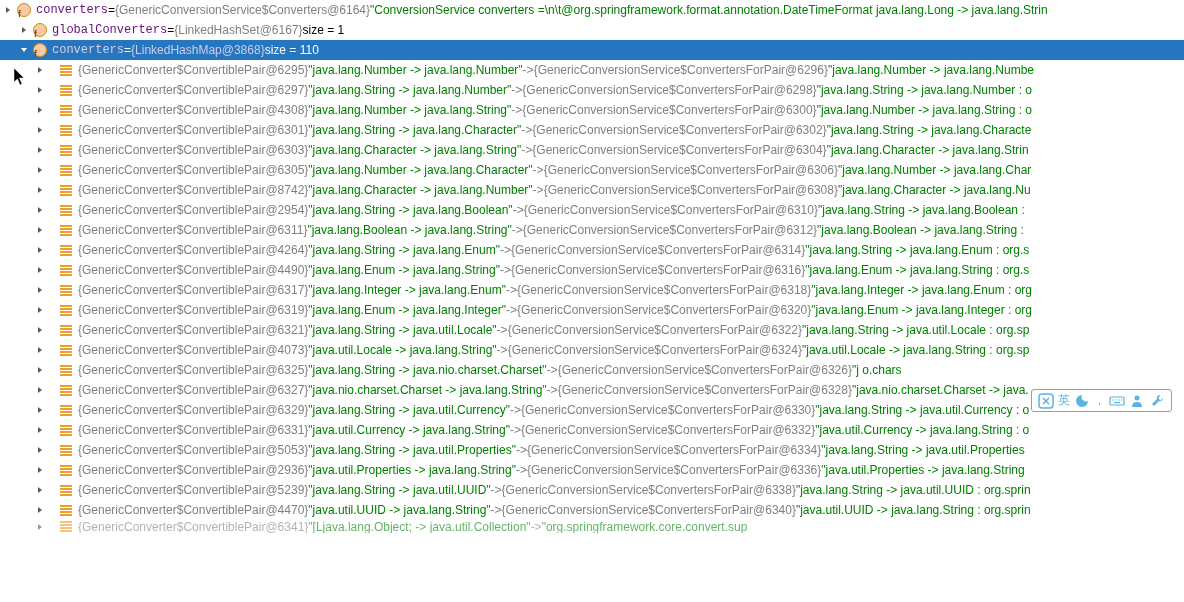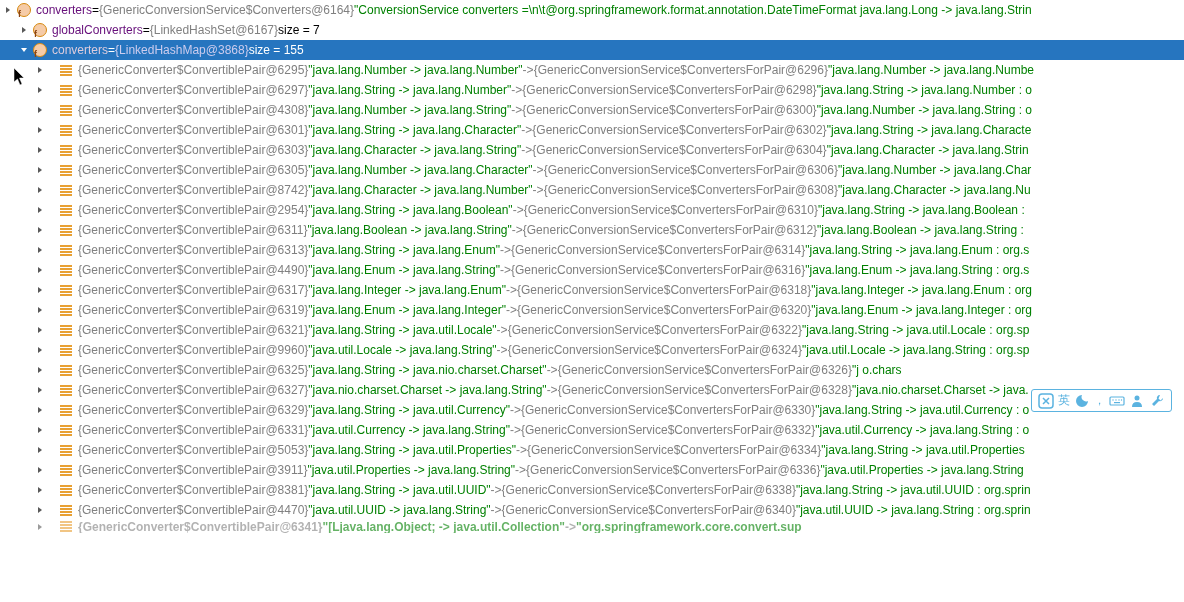--- a/index.html
+++ b/index.html
@@ -9,21 +9,21 @@
     .row.selected { background: #2675bf; color: #fff; }
     .row.selected .gray { color: #cce; }
     .row.selected .purple { color: #dcd; }
     .indent { display: inline-block; flex-shrink: 0; }
     .arrow { width: 16px; height: 16px; display: inline-flex; align-items: center; justify-content: center; cursor: pointer; flex-shrink: 0; }
     .arrow svg { width: 10px; height: 10px; }
     .icon { width: 16px; height: 16px; display: inline-flex; align-items: center; justify-content: center; margin-right: 4px; flex-shrink: 0; }
     .icon-field { border-radius: 50%; background: #f5cba7; border: 1px solid #d68910; color: #8b4513; font-size: 9px; font-weight: bold; width: 14px; height: 14px; }
     .icon-bars { display: flex; flex-direction: column; gap: 1px; width: 12px; }
     .icon-bars span { height: 2px; background: #e8a033; display: block; }
-    .purple { color: #660e7a; }
+    .purple { color: #660e7a; font-family: Liberation Mono, monospace; }
     .gray { color: #808080; }
     .green { color: #008000; }
     .cursor-arrow { position: absolute; left: 14px; top: 68px; pointer-events: none; }
     .overlay { position: absolute; right: 12px; top: 389px; background: #fff; border: 1px solid #5bb3e0; border-radius: 3px; padding: 2px 6px; display: flex; align-items: center; gap: 4px; font-size: 12px; }
     .ov-icon { width: 16px; height: 16px; display: inline-flex; align-items: center; justify-content: center; }
   </style>
 </head>
 <body>
 
 <div class="tree" id="tree">
@@ -48,36 +48,36 @@
         <svg viewBox="0 0 10 10">
           <path d="M3 2 L7 5 L3 8 Z" fill="#595959"></path>
         </svg>
       </span>
       <span class="icon">
         <span class="icon-field">f</span>
       </span>
       <span class="purple">globalConverters</span>
       <span> = </span>
       <span class="gray">{LinkedHashSet@6167}</span>
-      <span>  size = 7</span>
+      <span>  size = 1</span>
     </div>
     <div class="row selected">
       <span class="indent" style="width:16px"></span>
       <span class="arrow">
         <svg viewBox="0 0 10 10">
           <path d="M2 3 L8 3 L5 7 Z" fill="#fff"></path>
         </svg>
       </span>
       <span class="icon">
         <span class="icon-field">f</span>
       </span>
       <span class="purple">converters</span>
       <span> = </span>
       <span class="gray">{LinkedHashMap@3868}</span>
-      <span>  size = 155</span>
+      <span>  size = 110</span>
     </div>
     <div class="row">
       <span class="indent" style="width:32px"></span>
       <span class="arrow">
         <svg viewBox="0 0 10 10">
           <path d="M3 2 L7 5 L3 8 Z" fill="#595959"></path>
         </svg>
       </span>
       <span class="indent" style="width:10px"></span>
       <span class="icon">
@@ -279,21 +279,21 @@
       </span>
       <span class="indent" style="width:10px"></span>
       <span class="icon">
         <span class="icon-bars">
           <span></span>
           <span></span>
           <span></span>
           <span></span>
         </span>
       </span>
-      <span class="gray">{GenericConverter$ConvertiblePair@6313} </span>
+      <span class="gray">{GenericConverter$ConvertiblePair@4264} </span>
       <span class="green">"java.lang.String -&gt; java.lang.Enum"</span>
       <span class="gray"> -&gt; </span>
       <span class="gray">{GenericConversionService$ConvertersForPair@6314} </span>
       <span class="green">"java.lang.String -&gt; java.lang.Enum : org.s</span>
     </div>
     <div class="row">
       <span class="indent" style="width:32px"></span>
       <span class="arrow">
         <svg viewBox="0 0 10 10">
           <path d="M3 2 L7 5 L3 8 Z" fill="#595959"></path>
@@ -389,21 +389,21 @@
       </span>
       <span class="indent" style="width:10px"></span>
       <span class="icon">
         <span class="icon-bars">
           <span></span>
           <span></span>
           <span></span>
           <span></span>
         </span>
       </span>
-      <span class="gray">{GenericConverter$ConvertiblePair@9960} </span>
+      <span class="gray">{GenericConverter$ConvertiblePair@4073} </span>
       <span class="green">"java.util.Locale -&gt; java.lang.String"</span>
       <span class="gray"> -&gt; </span>
       <span class="gray">{GenericConversionService$ConvertersForPair@6324} </span>
       <span class="green">"java.util.Locale -&gt; java.lang.String : org.sp</span>
     </div>
     <div class="row">
       <span class="indent" style="width:32px"></span>
       <span class="arrow">
         <svg viewBox="0 0 10 10">
           <path d="M3 2 L7 5 L3 8 Z" fill="#595959"></path>
@@ -521,21 +521,21 @@
       </span>
       <span class="indent" style="width:10px"></span>
       <span class="icon">
         <span class="icon-bars">
           <span></span>
           <span></span>
           <span></span>
           <span></span>
         </span>
       </span>
-      <span class="gray">{GenericConverter$ConvertiblePair@3911} </span>
+      <span class="gray">{GenericConverter$ConvertiblePair@2936} </span>
       <span class="green">"java.util.Properties -&gt; java.lang.String"</span>
       <span class="gray"> -&gt; </span>
       <span class="gray">{GenericConversionService$ConvertersForPair@6336} </span>
       <span class="green">"java.util.Properties -&gt; java.lang.String</span>
     </div>
     <div class="row">
       <span class="indent" style="width:32px"></span>
       <span class="arrow">
         <svg viewBox="0 0 10 10">
           <path d="M3 2 L7 5 L3 8 Z" fill="#595959"></path>
@@ -543,21 +543,21 @@
       </span>
       <span class="indent" style="width:10px"></span>
       <span class="icon">
         <span class="icon-bars">
           <span></span>
           <span></span>
           <span></span>
           <span></span>
         </span>
       </span>
-      <span class="gray">{GenericConverter$ConvertiblePair@8381} </span>
+      <span class="gray">{GenericConverter$ConvertiblePair@5239} </span>
       <span class="green">"java.lang.String -&gt; java.util.UUID"</span>
       <span class="gray"> -&gt; </span>
       <span class="gray">{GenericConversionService$ConvertersForPair@6338} </span>
       <span class="green">"java.lang.String -&gt; java.util.UUID : org.sprin</span>
     </div>
     <div class="row">
       <span class="indent" style="width:32px"></span>
       <span class="arrow">
         <svg viewBox="0 0 10 10">
           <path d="M3 2 L7 5 L3 8 Z" fill="#595959"></path>
@@ -571,21 +571,21 @@
           <span></span>
           <span></span>
         </span>
       </span>
       <span class="gray">{GenericConverter$ConvertiblePair@4470} </span>
       <span class="green">"java.util.UUID -&gt; java.lang.String"</span>
       <span class="gray"> -&gt; </span>
       <span class="gray">{GenericConversionService$ConvertersForPair@6340} </span>
       <span class="green">"java.util.UUID -&gt; java.lang.String : org.sprin</span>
     </div>
-    <div class="row" style="height: 13px; overflow: hidden; opacity: 0.6; font-weight: bold;">
+    <div class="row" style="height: 13px; overflow: hidden; opacity: 0.6;">
       <span class="indent" style="width:32px"></span>
       <span class="arrow">
         <svg viewBox="0 0 10 10">
           <path d="M3 2 L7 5 L3 8 Z" fill="#595959"></path>
         </svg>
       </span>
       <span class="indent" style="width:10px"></span>
       <span class="icon">
         <span class="icon-bars">
           <span></span>

